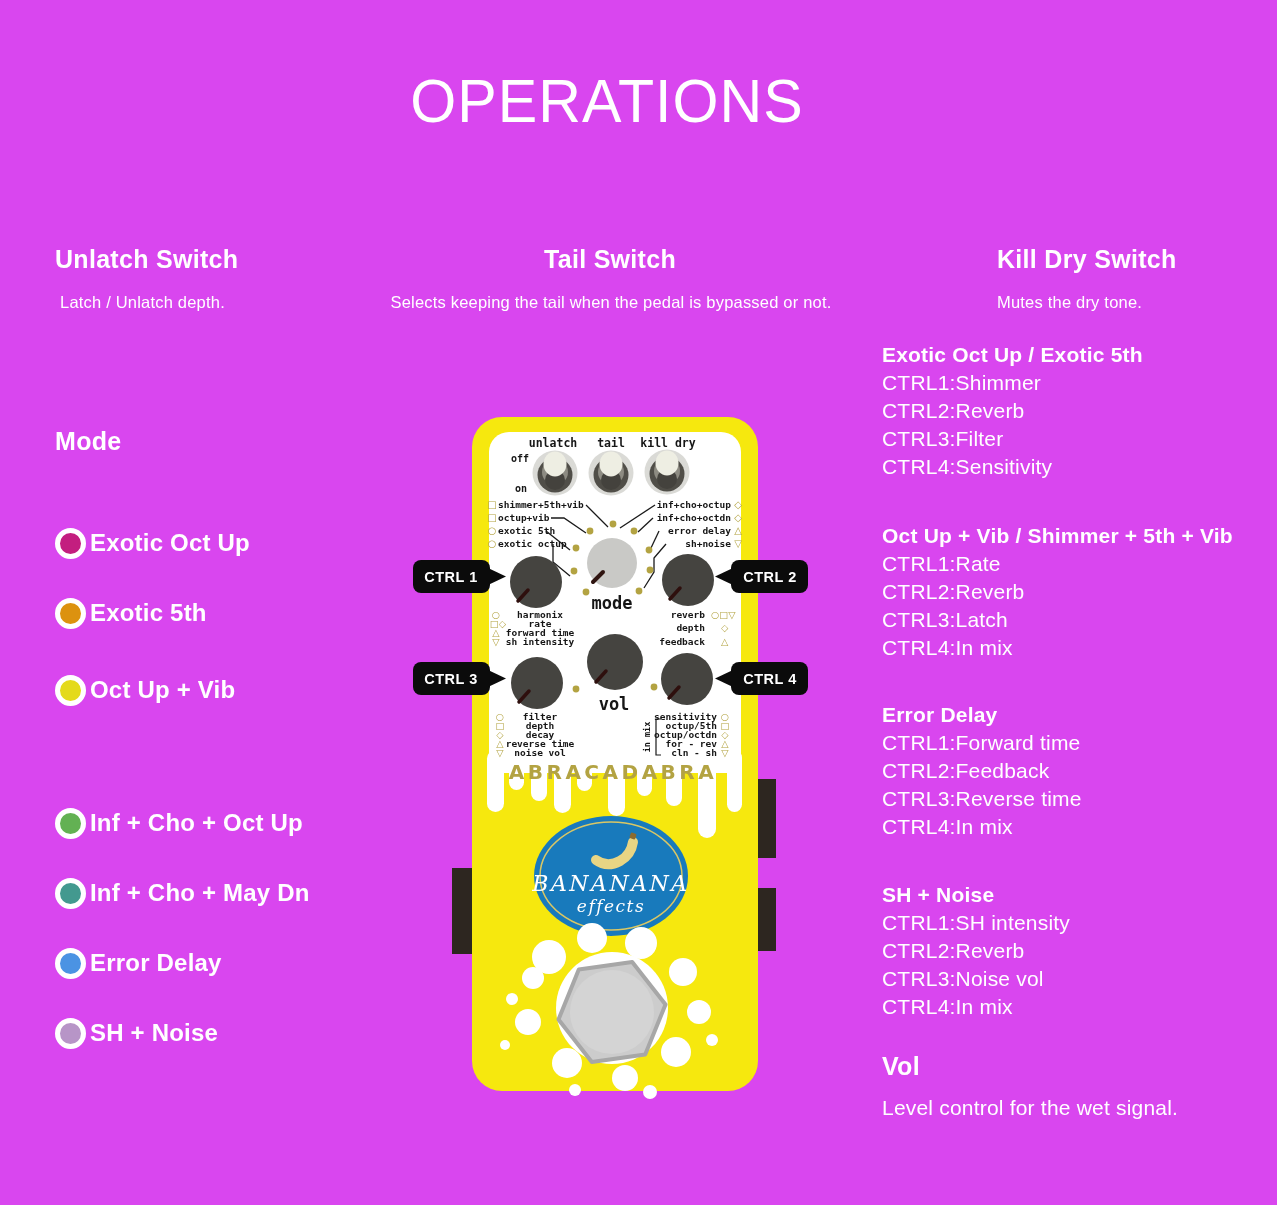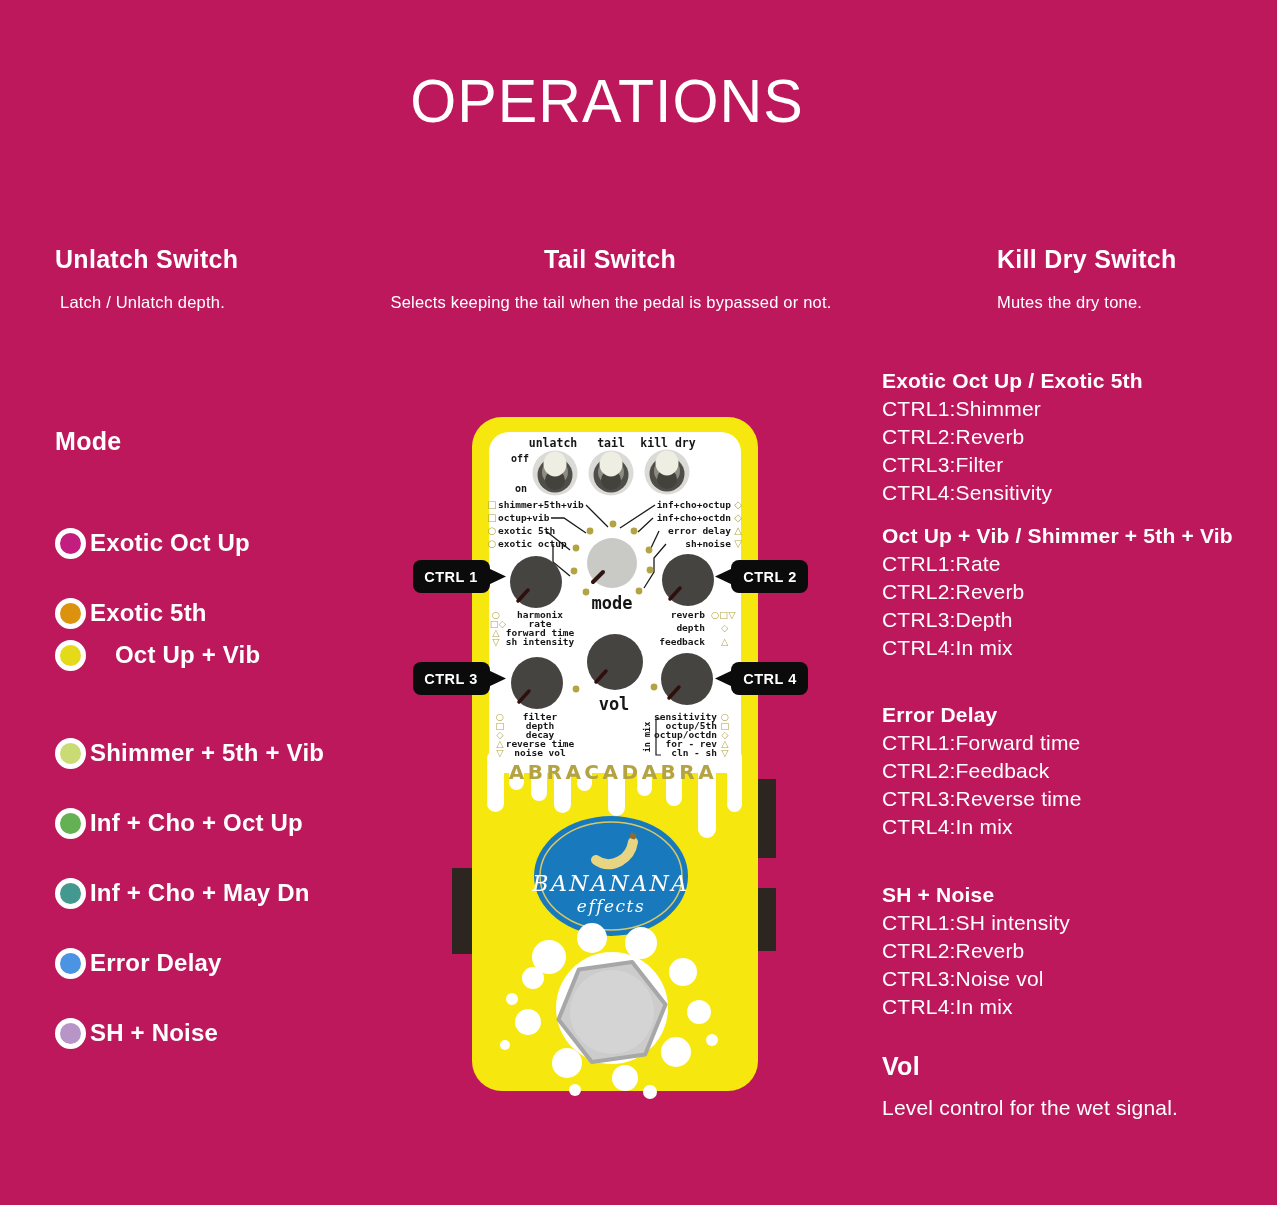--- a/index.html
+++ b/index.html
@@ -1,17 +1,17 @@
 <!DOCTYPE html>
 <html><head>
 <meta charset="utf-8">
 <style>
   html,body{margin:0;padding:0;}
   body{font-family:"Liberation Sans",sans-serif;}
-  .canvas{position:relative;width:1277px;height:1205px;background:#be185d;overflow:hidden;}
+  .canvas{position:relative;width:1277px;height:1205px;background:#d946ef;overflow:hidden;}
   .abs{position:absolute;}
   .page-title{left:207px;top:66px;width:800px;text-align:center;color:#fff;
     font-size:61px;font-weight:400;letter-spacing:1px;transform:scaleX(.97);}
   .sec-title{color:#fff;font-size:25px;font-weight:700;letter-spacing:.3px;}
   .sec-desc{color:#fff;font-size:16.5px;letter-spacing:.2px;}
   .center-col{text-align:center;}
   .mode-title{left:55px;top:427px;}
   .mode-item{display:flex;align-items:center;height:32px;left:55px;}
   .mode-dot{width:21px;height:21px;border-radius:50%;border:5px solid #fff;margin-right:4px;flex:0 0 auto;}
   .mode-label{color:#fff;font-size:24px;font-weight:700;letter-spacing:.2px;white-space:nowrap;}
@@ -44,57 +44,53 @@
   <div class="abs sec-title mode-title">Mode</div>
 
   <div class="abs mode-item" style="top:527px;text-align:right;">
     <span class="mode-dot" style="background: rgb(195, 30, 127);"></span>
     <span class="mode-label">Exotic Oct Up</span>
   </div>
   <div class="abs mode-item" style="top:597px;">
     <span class="mode-dot" style="background: rgb(220, 146, 15);"></span>
     <span class="mode-label">Exotic 5th</span>
   </div>
-  <div class="abs mode-item" style="top:639px;gap:25px;">
+  <div class="abs mode-item" style="top:674px;">
     <span class="mode-dot" style="background: rgb(228, 218, 26);"></span>
     <span class="mode-label">Oct Up + Vib</span>
-  </div>
-  <div class="abs mode-item" style="top:737px;">
-    <span class="mode-dot" style="background: rgb(203, 219, 116);"></span>
-    <span class="mode-label">Shimmer + 5th + Vib</span>
   </div>
   <div class="abs mode-item" style="top:807px;">
     <span class="mode-dot" style="background: rgb(99, 177, 83);"></span>
     <span class="mode-label">Inf + Cho + Oct Up</span>
   </div>
   <div class="abs mode-item" style="top:877px;">
     <span class="mode-dot" style="background: rgb(67, 153, 143);"></span>
     <span class="mode-label">Inf + Cho + May Dn</span>
   </div>
   <div class="abs mode-item" style="top:947px;">
     <span class="mode-dot" style="background: rgb(75, 147, 227);"></span>
     <span class="mode-label">Error Delay</span>
   </div>
   <div class="abs mode-item" style="top:1017px;">
     <span class="mode-dot" style="background: rgb(183, 149, 199);"></span>
     <span class="mode-label">SH + Noise</span>
   </div>
 
-  <div class="abs ctrl-block" style="top:341px;margin-top:26px;">
+  <div class="abs ctrl-block" style="top:341px;">
     <div class="hd">Exotic Oct Up / Exotic 5th</div>
     <div>CTRL1:Shimmer</div>
     <div>CTRL2:Reverb</div>
     <div>CTRL3:Filter</div>
     <div>CTRL4:Sensitivity</div>
   </div>
   <div class="abs ctrl-block" style="top:522px;">
     <div class="hd">Oct Up + Vib / Shimmer + 5th + Vib</div>
     <div>CTRL1:Rate</div>
     <div>CTRL2:Reverb</div>
-    <div>CTRL3:Depth</div>
+    <div>CTRL3:Latch</div>
     <div>CTRL4:In mix</div>
   </div>
   <div class="abs ctrl-block" style="top:701px;">
     <div class="hd">Error Delay</div>
     <div>CTRL1:Forward time</div>
     <div>CTRL2:Feedback</div>
     <div>CTRL3:Reverse time</div>
     <div>CTRL4:In mix</div>
   </div>
   <div class="abs ctrl-block" style="top:881px;">

